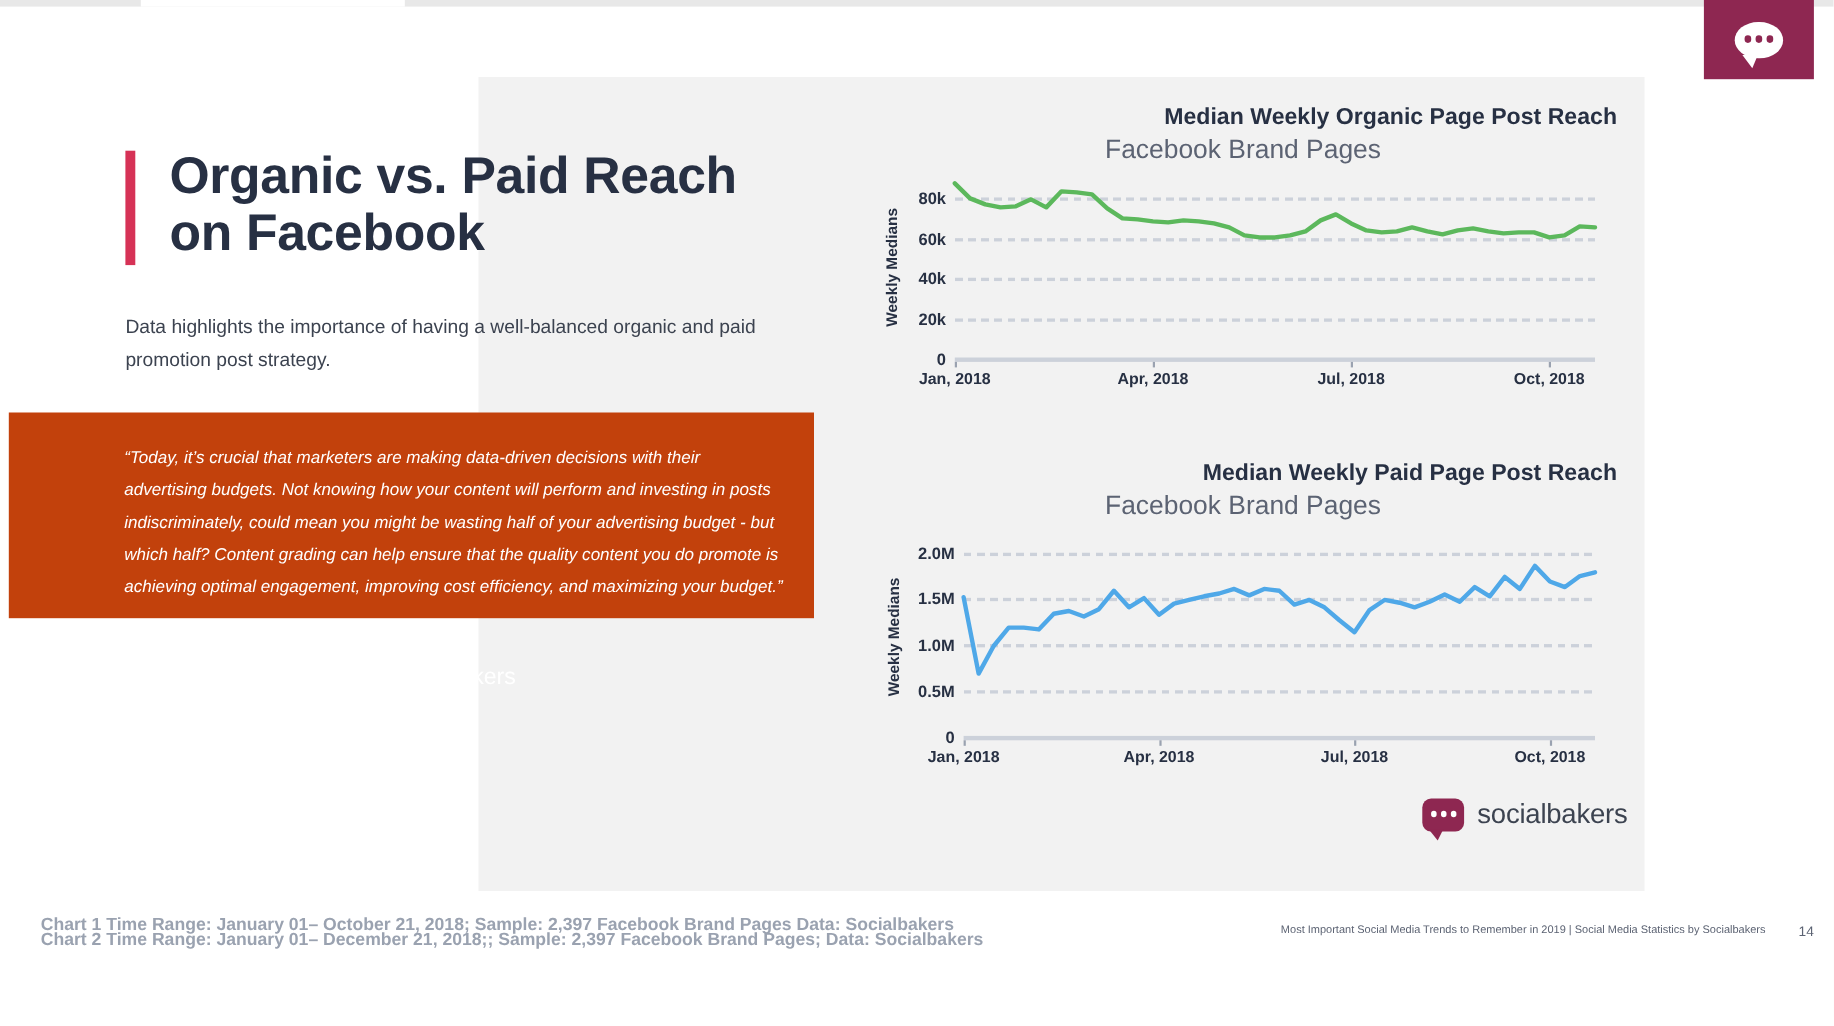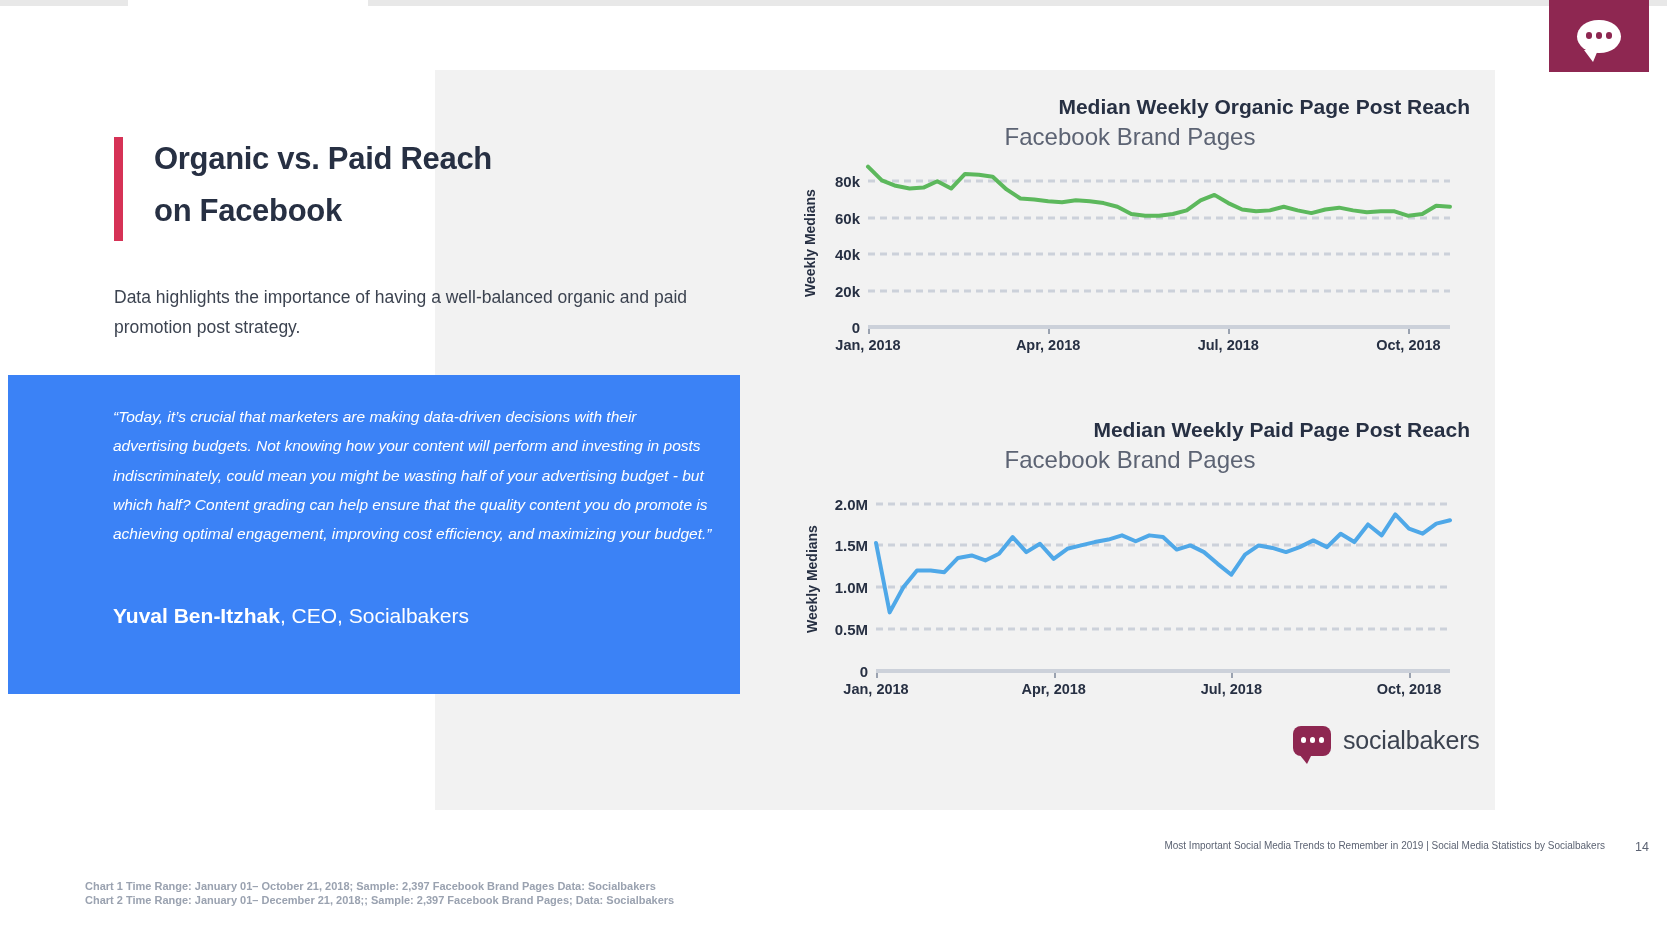--- a/index.html
+++ b/index.html
@@ -52,32 +52,32 @@
   
   .title-wrap {
     position: absolute; left: 114px; top: 133px; width: 620px;
   }
   .title-bar {
     position: absolute; left: 0px; top: 4px; width: 9px; height: 104px;
     background: #d63256;
   }
   .page-title {
     margin-left: 40px;
-    font-size: 31px; font-weight: bold; line-height: 52px;
+    font-size: 47px; font-weight: bold; line-height: 52px;
     color: #273043; letter-spacing: -0.3px;
   }
   .subtitle {
     position: absolute; left: 114px; top: 282px; width: 600px;
     font-size: 17.5px; line-height: 30px; color: #3c4350;
   }
 
   
   .quote-box {
-    position: absolute; left: 8px; top: 375px; width: 732px; height: 319px;
-    background: #3b82f6;
+    position: absolute; left: 8px; top: 375px; width: 732px; height: 187px;
+    background: #c2410c;
   }
   .quote-text {
     position: absolute; left: 105px; top: 27px; width: 600px;
     font-size: 15.5px; line-height: 29.3px; font-style: italic; color: #ffffff;
   }
   .quote-attr {
     position: absolute; left: 113px; top: 604px;
     font-size: 21px; color: #ffffff;
   }
   .quote-attr b { font-weight: bold; }
@@ -125,22 +125,22 @@
   .sb-mark i {
     position: absolute; top: 11px; width: 5px; height: 6px; background: #ffffff; border-radius: 3px;
   }
   .sb-mark i.a { left: 8px; }
   .sb-mark i.b { left: 17px; }
   .sb-mark i.c { left: 26px; }
   .sb-word { font-size: 25px; color: #3c4350; letter-spacing: -0.2px; }
 
   
   .footer-left {
-    position: absolute; left: 37px; top: 880px; font-size: 11px;
-    line-height: 13.5px; color: #9aa2b0; font-weight: bold; margin-left: 48px;
+    position: absolute; left: 37px; top: 834px; font-size: 16px;
+    line-height: 13.5px; color: #9aa2b0; font-weight: bold;
   }
   .footer-right {
     position: absolute; right: 62px; top: 840px; font-size: 10px;
     color: #5c6373; white-space: nowrap;
   }
   .page-num {
     position: absolute; right: 18px; top: 840px; font-size: 12.5px; color: #5c6373; text-align: center;
   }
 </style>
 </head>

